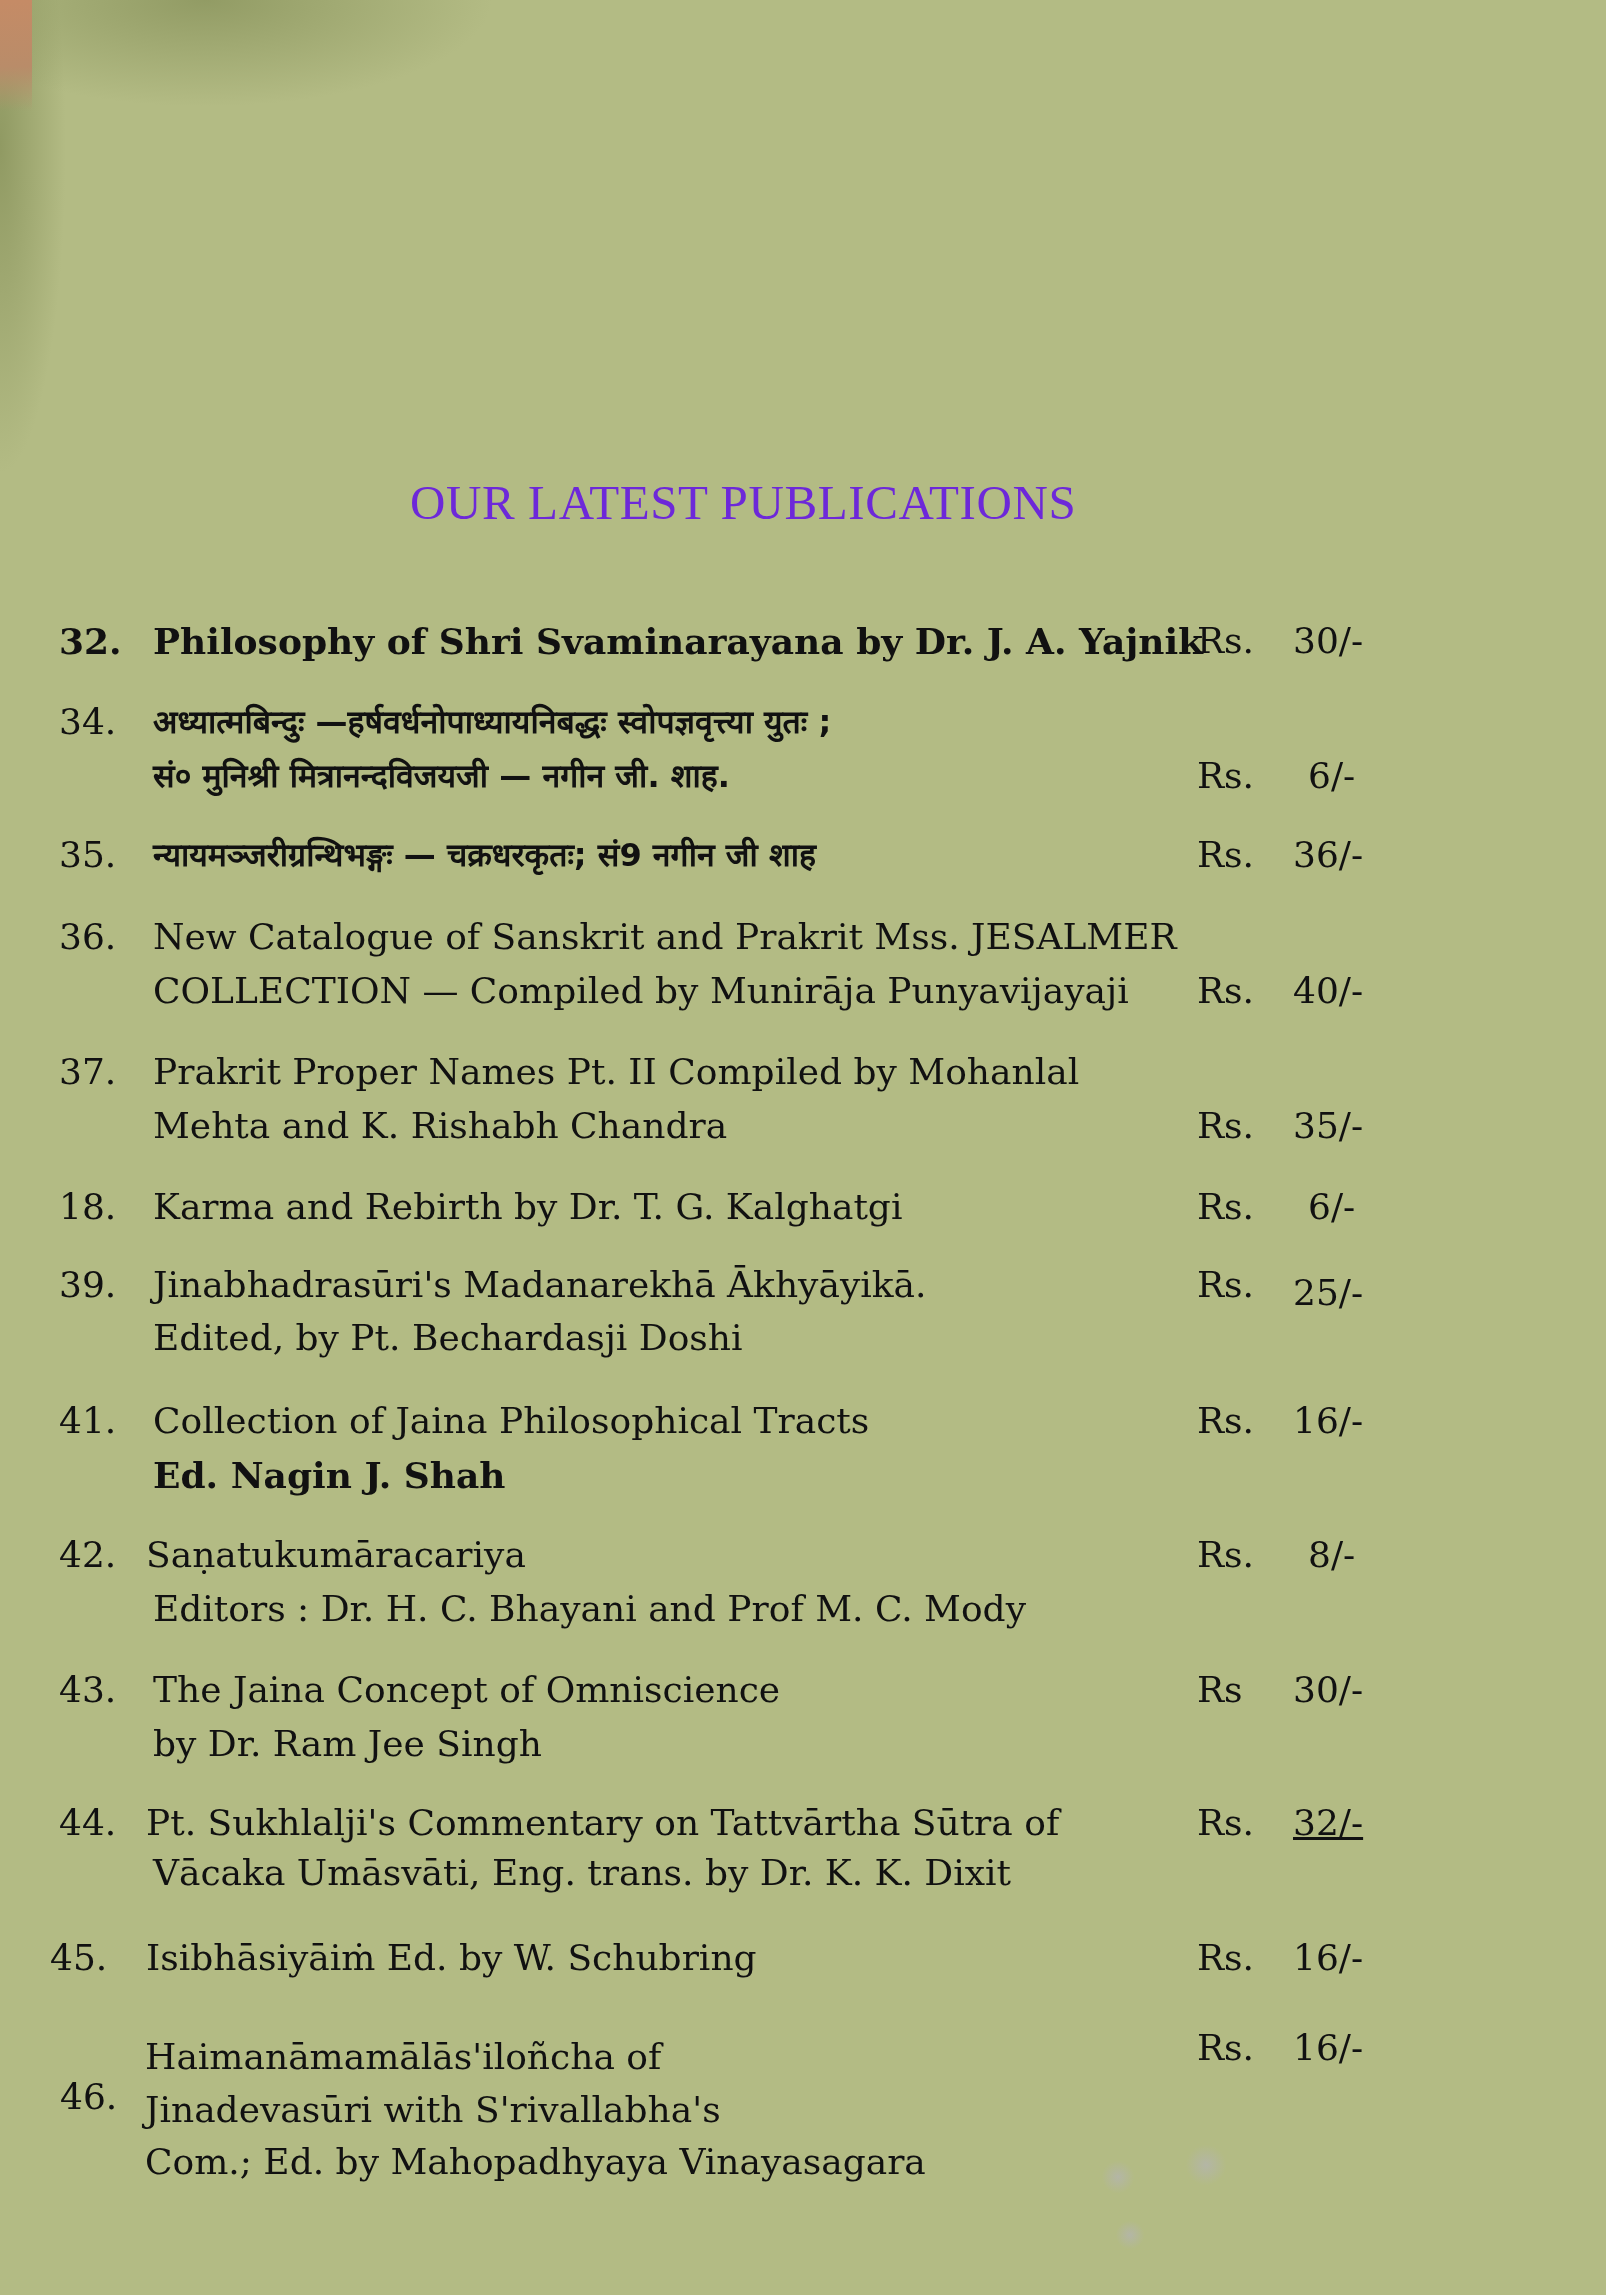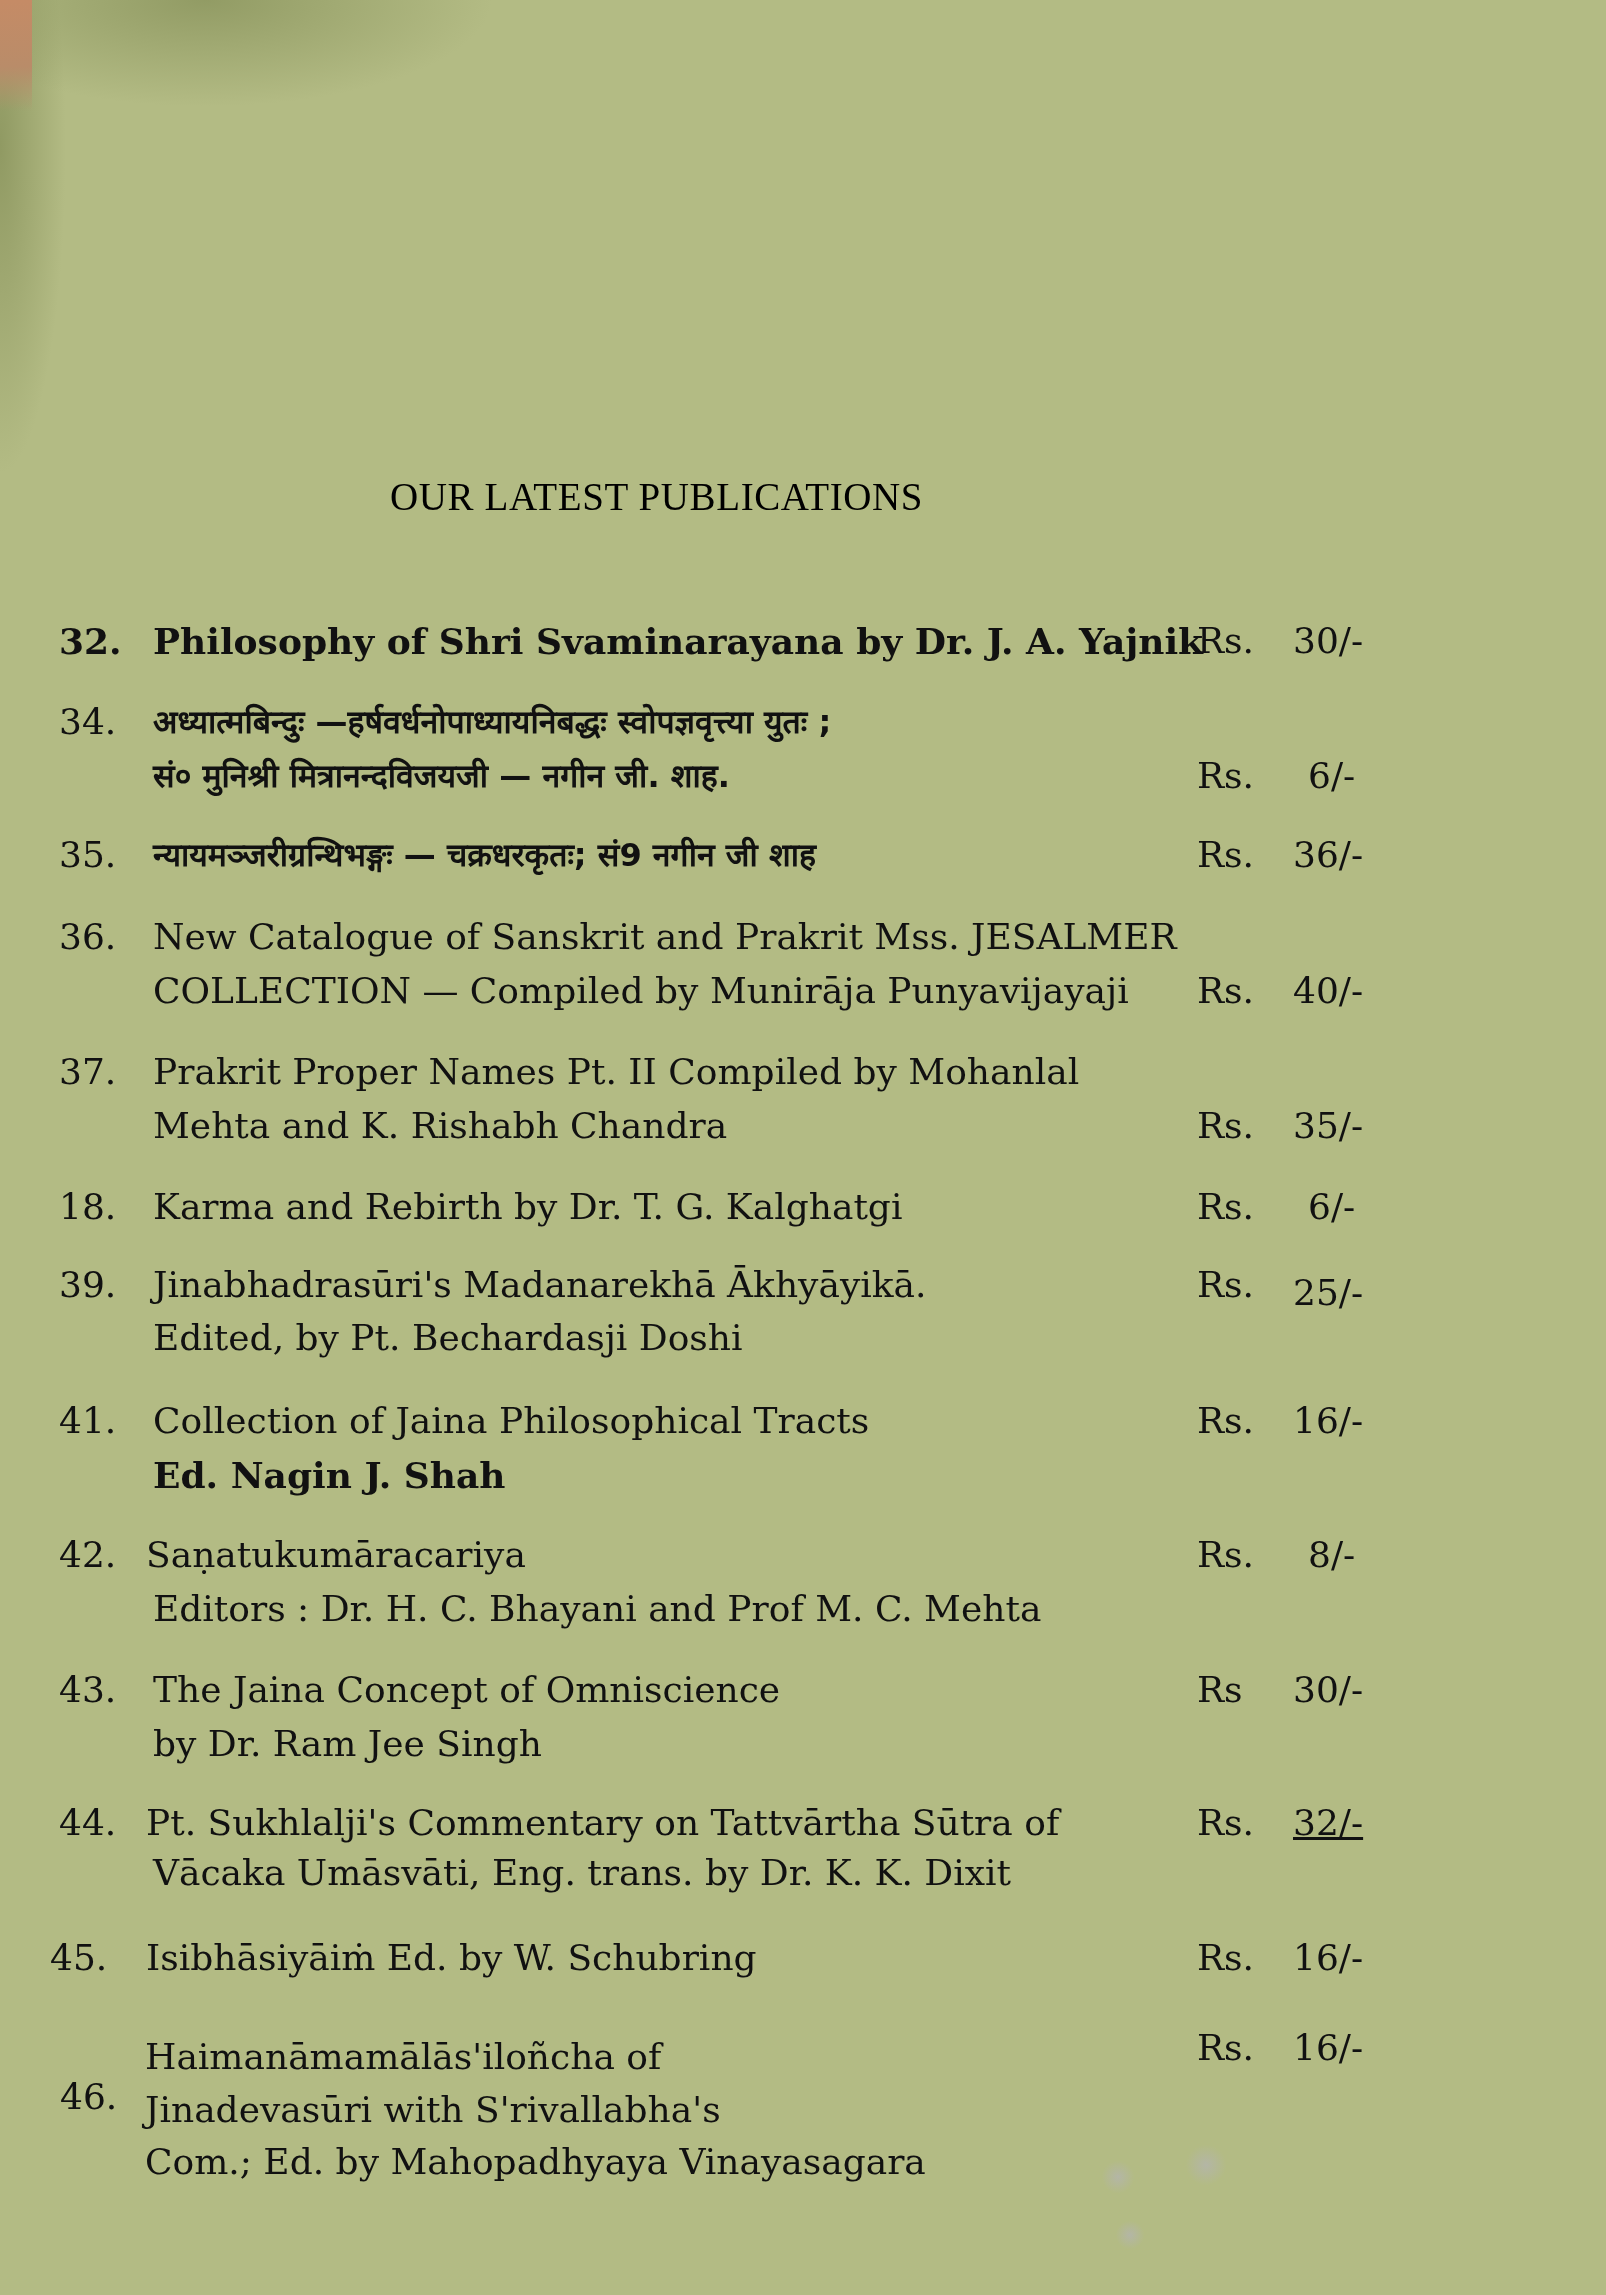--- a/index.html
+++ b/index.html
@@ -22,24 +22,24 @@
     background: linear-gradient(180deg, #c58b66 0%, #b98c69 60%, rgba(180,140,100,0) 100%);
   }
   .speckle-area {
     position: absolute; left: 1071px; top: 2130px; width: 246px; height: 164px;
     background:
       radial-gradient(circle 23.4px at 47px 47px, rgba(180,180,180,0.7), rgba(180,180,180,0) 70%),
       radial-gradient(circle 29px at 135px 35px, rgba(180,180,180,0.7), rgba(180,180,180,0) 70%),
       radial-gradient(circle 20.5px at 59px 105px, rgba(180,180,180,0.7), rgba(180,180,180,0) 70%);
   }
   .heading {
-    position: absolute; left: 390px; top: 474px;
+    position: absolute; left: 410px; top: 474px;
     font-family: "Liberation Serif", serif;
-    font-size: 39px; letter-spacing: 0.6px;
-    color: #000000;
+    font-size: 49px; letter-spacing: 0.6px;
+    color: #6d28d9;
   }
   .entry { position: absolute; left: 0; width: 1606px; font-size: 36px; line-height: 54px; }
   .num { position: absolute; left: 59px; text-align: center; }
   .line { position: absolute; left: 153px; white-space: nowrap; }
   .rs { position: absolute; left: 1197px; }
   .price { position: absolute; left: 1293px; }
   .bold { font-weight: bold; }
   .deva { font-family: "DejaVu Sans", sans-serif; font-size: 32px; font-weight: bold; }
 </style>
 </head>
@@ -108,21 +108,21 @@
   <span class="num">41.</span>
   <span class="line" style="top:0;">Collection of Jaina Philosophical Tracts</span>
   <span class="line bold" style="top:54px;">Ed. Nagin J. Shah</span>
   <span class="rs" style="top:0;">Rs.</span>
   <span class="price" style="top:0;">16/-</span>
 </div>
 
 <div class="entry" style="top:1528px;">
   <span class="num">42.</span>
   <span class="line" style="top:0; left:146px;">Saṇatukumāracariya</span>
-  <span class="line" style="top:54px;">Editors : Dr. H. C. Bhayani and Prof M. C. Mehta</span>
+  <span class="line" style="top:54px;">Editors : Dr. H. C. Bhayani and Prof M. C. Mody</span>
   <span class="rs" style="top:0;">Rs.</span>
   <span class="price" style="top:0; left:1308px;">8/-</span>
 </div>
 
 <div class="entry" style="top:1663px;">
   <span class="num">43.</span>
   <span class="line" style="top:0;">The Jaina Concept of Omniscience</span>
   <span class="line" style="top:54px;">by Dr. Ram Jee Singh</span>
   <span class="rs" style="top:0;">Rs</span>
   <span class="price" style="top:0;">30/-</span>

